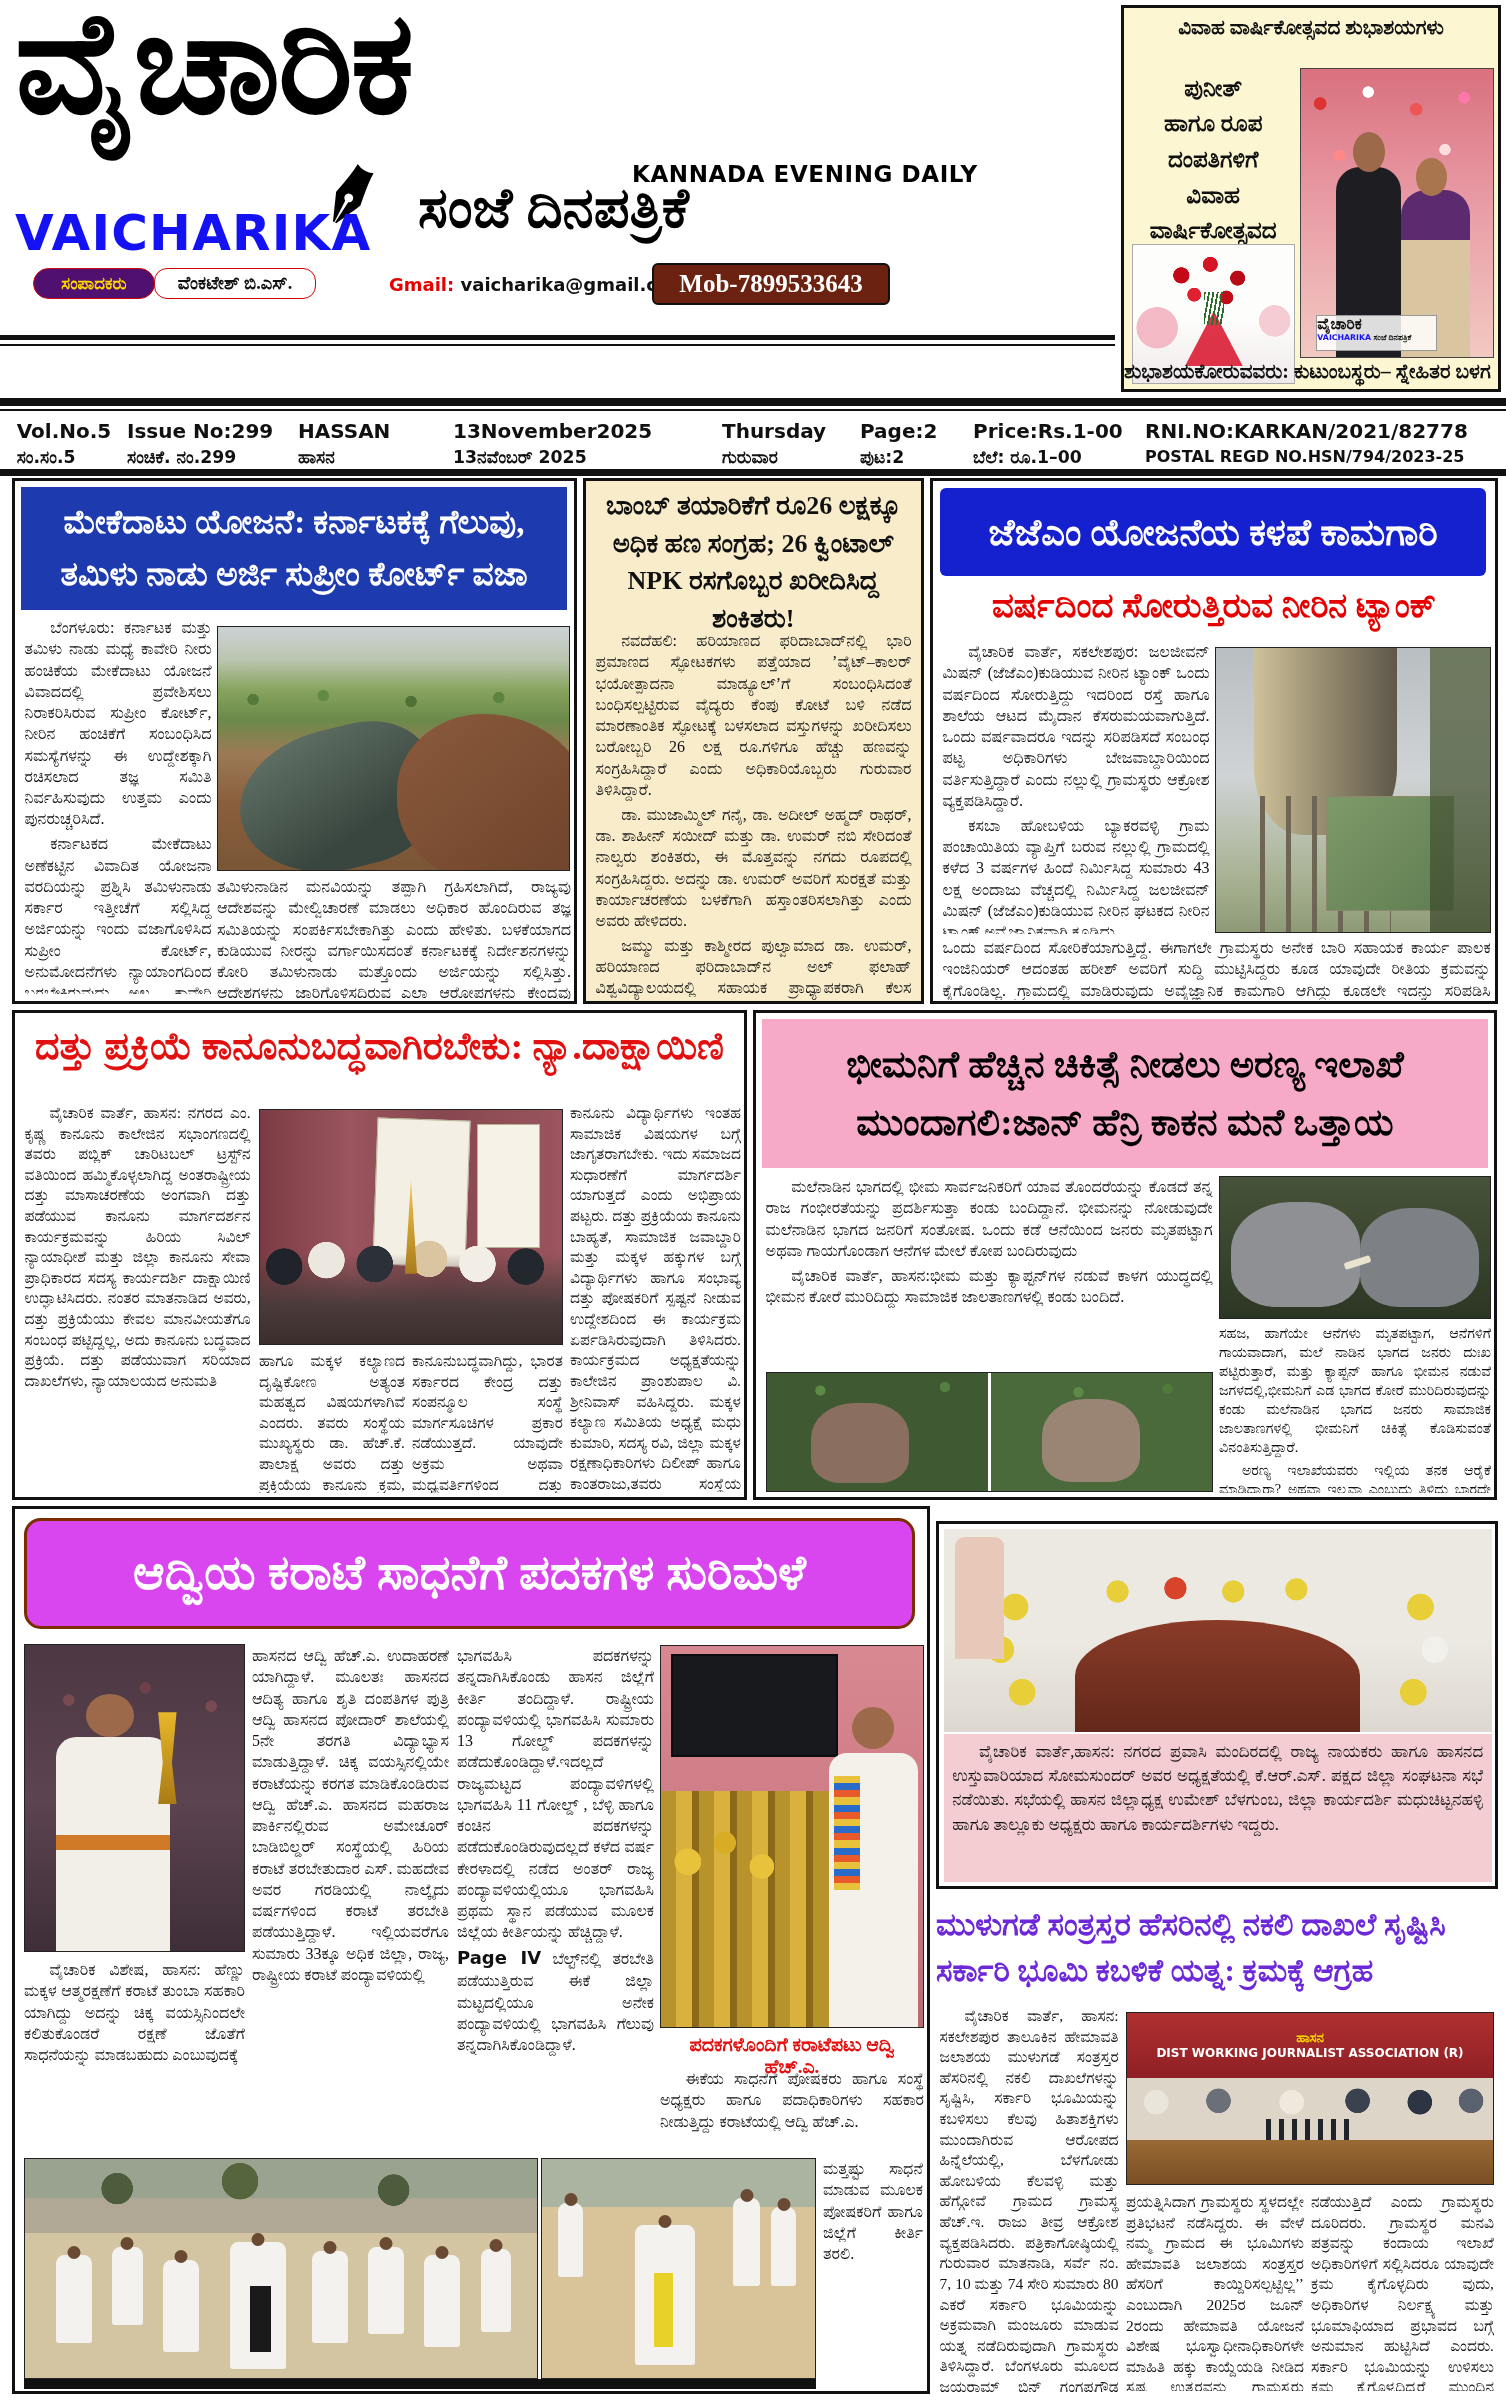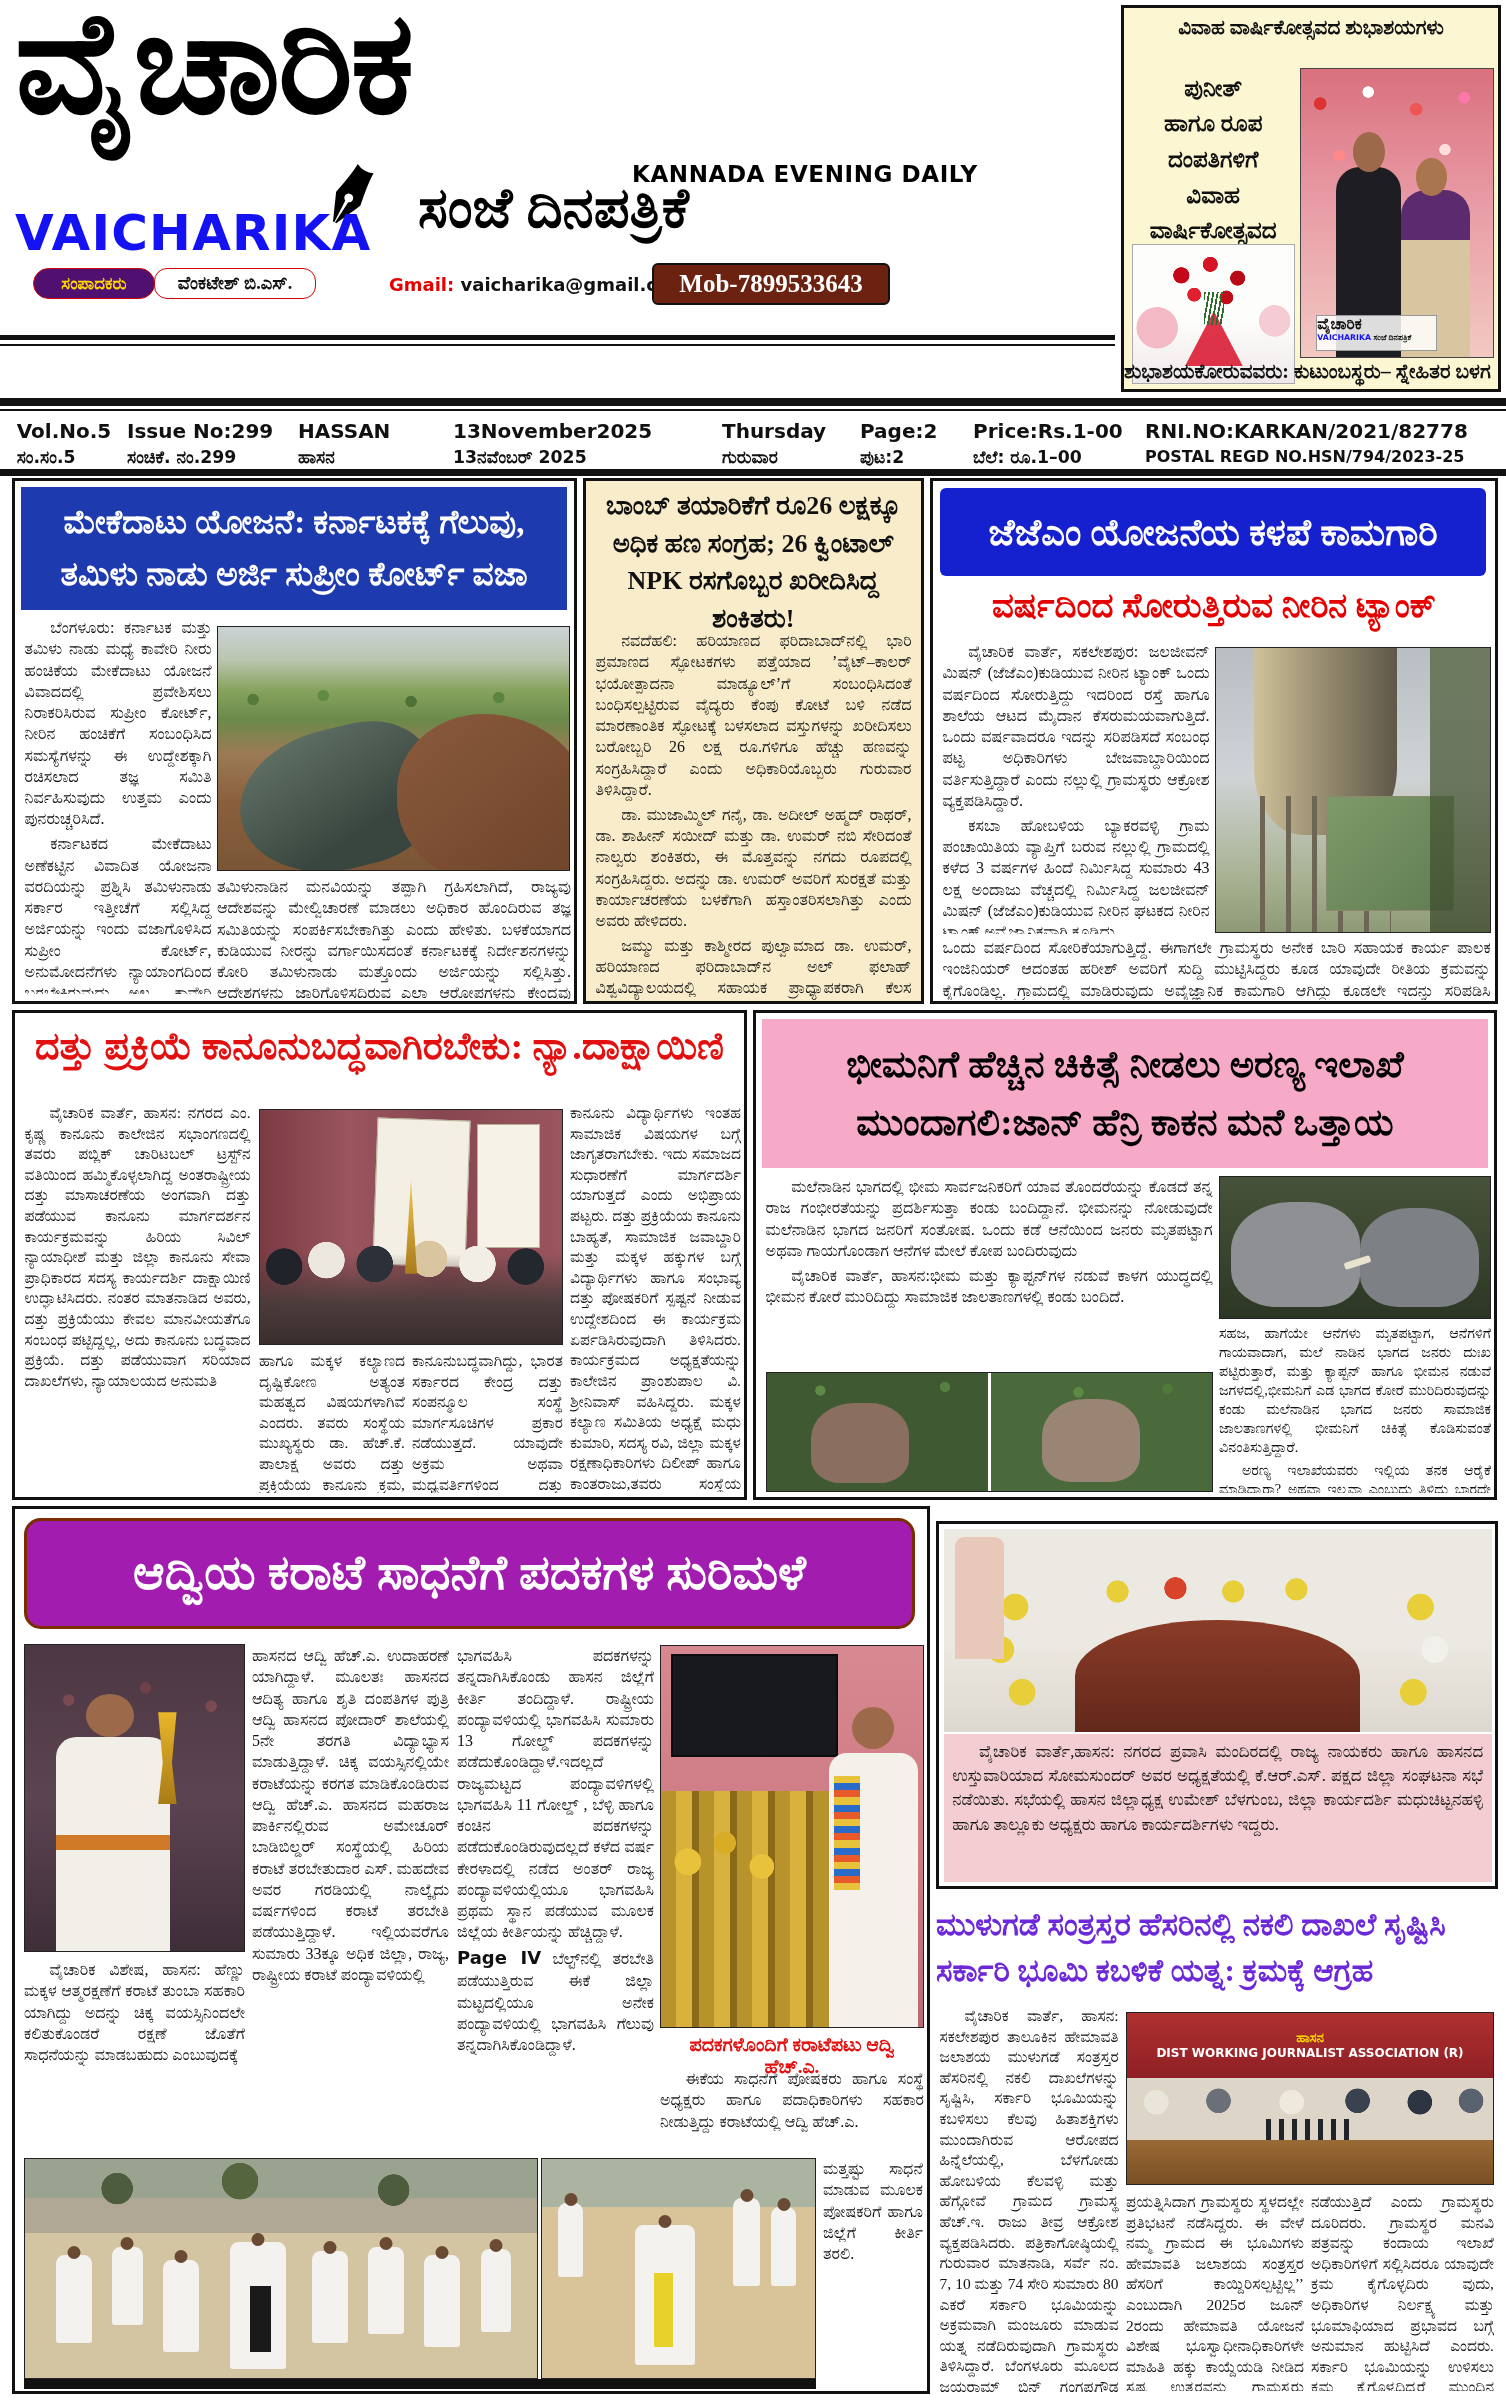--- a/index.html
+++ b/index.html
@@ -224,21 +224,21 @@
                   radial-gradient(circle 6px at 70% 55%,#5d8a44 0 4.8px,transparent 5.4px),
                   radial-gradient(circle 6px at 90% 45%,#4e7a3a 0 4.8px,transparent 5.4px);"></div>
     </div>
     <div class="bodytxt kn" style="left:463px;top:311px;width:272px;height:169px;font-size:14.3px;">
       <p style="text-indent:0;">ಸಹಜ, ಹಾಗೆಯೇ ಆನೆಗಳು ಮೃತಪಟ್ಟಾಗ, ಆನೆಗಳಿಗೆ ಗಾಯವಾದಾಗ, ಮಲೆ ನಾಡಿನ ಭಾಗದ ಜನರು ದುಃಖ ಪಟ್ಟಿರುತ್ತಾರೆ, ಮತ್ತು ಕ್ಯಾಪ್ಟನ್ ಹಾಗೂ ಭೀಮನ ನಡುವೆ ಜಗಳದಲ್ಲಿ,ಭೀಮನಿಗೆ ಎಡ ಭಾಗದ ಕೋರೆ ಮುರಿದಿರುವುದನ್ನು ಕಂಡು ಮಲೆನಾಡಿನ ಭಾಗದ ಜನರು ಸಾಮಾಜಿಕ ಜಾಲತಾಣಗಳಲ್ಲಿ ಭೀಮನಿಗೆ ಚಿಕಿತ್ಸೆ ಕೊಡಿಸುವಂತೆ ವಿನಂತಿಸುತ್ತಿದ್ದಾರೆ.</p>
       <p>ಅರಣ್ಯ ಇಲಾಖೆಯವರು ಇಲ್ಲಿಯ ತನಕ ಆರೈಕೆ ಮಾಡಿದ್ದಾರಾ? ಅಥವಾ ಇಲ್ಲವಾ ಎಂಬುದು ತಿಳಿದು ಬಾರದೇ ಇರುವುದು ಬೇಸರದ ವಿಷಯವಾಗಿದೆ.ಇನ್ನು ಮುಂದಾದರೂ ಅರಣ್ಯ ಇಲಾಖೆಯವರು, ಅರಣ್ಯ ಸಚಿವರು, ಭೀಮನ ಆರೋಗ್ಯದ ಬಗ್ಗೆ ಗಮನ ಹರಿಸ, ಭೀಮನಿಗೆ ಹೆಚ್ಚಿನ ಚಿಕಿತ್ಸೆ ಕೊಡಬೇಕಾಗಿದೆ ಎಂದು ಸಾಮಾಜಿಕ ಹೋರಾಟಗಾರ ಜಾನ್ ಹೆನ್ರಿ, ಕಾಕನ ಮನೆ ಒತ್ತಾಯ ಮಾಡಿದ್ದಾರೆ.</p>
     </div>
   </div>
 
   <div class="box" style="left:12px;top:1506px;width:918px;height:888px;">
-    <div class="headbanner" style="left:9px;top:9px;width:891px;height:111px;background:#a21caf;border:3.6px solid #7b2d00;border-radius:16.7px;">
+    <div class="headbanner" style="left:9px;top:9px;width:891px;height:111px;background:#d946ef;border:3.6px solid #7b2d00;border-radius:16.7px;">
       <span class="kn" style="color:#fff;font-size:48px;">ಆದ್ವಿಯ ಕರಾಟೆ ಸಾಧನೆಗೆ ಪದಕಗಳ ಸುರಿಮಳೆ</span>
     </div>
 
     <div class="photo" style="left:9px;top:135px;width:221px;height:308px;
                 background:radial-gradient(circle 7.2px at 20% 18%,#7a4a52 0 5.4px,transparent 6px),
                 radial-gradient(circle 7.2px at 55% 14%,#6d404a 0 5.4px,transparent 6px),
                 radial-gradient(circle 7.2px at 85% 20%,#7a4a52 0 5.4px,transparent 6px),
                 linear-gradient(180deg,#4c3742 0%,#5c4450 50%,#3e2e38 100%);">
       <div class="ly" style="left:14%;top:30%;width:52%;height:70%;background:#f2efe9;border-radius:20.3px 20.3px 0 0;"></div>
       <div class="ly" style="left:28%;top:16%;width:22%;height:14%;background:#9c6a4a;border-radius:50%;"></div>

